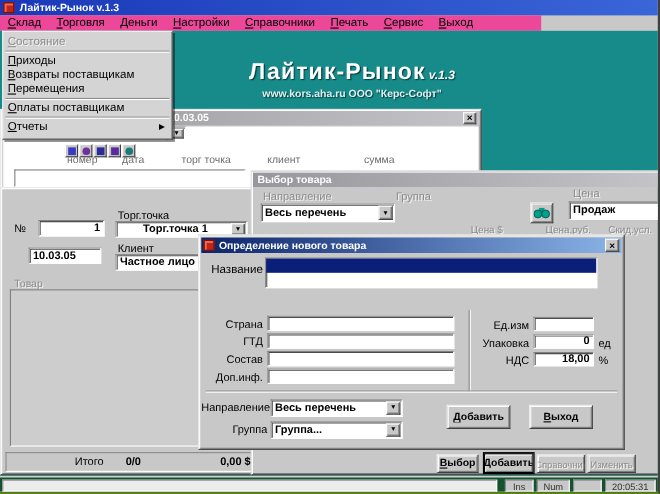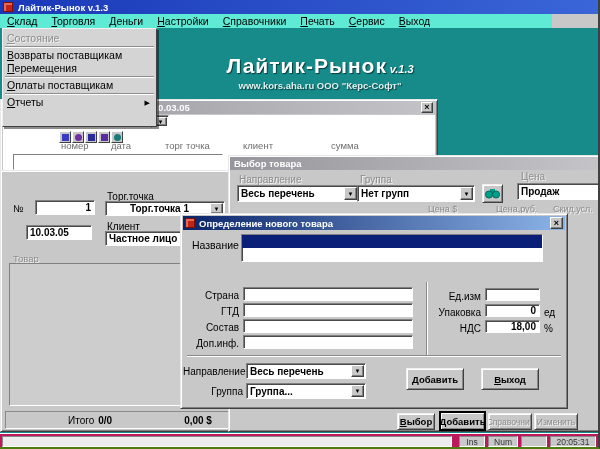--- a/index.html
+++ b/index.html
@@ -49,21 +49,21 @@
 </head>
 <body>
 
 <div id="app">
 
   <div class="abs tb" style="left:0;top:0;width:600px;height:14px;background:linear-gradient(90deg,#1a38b8,#3a66d8);padding-left:2px;">
     <span class="abs" style="left:3px;top:2px;width:10px;height:10px;background:#c22418;border:1px solid #7a0e08;box-shadow:inset 2px 2px 0 #e86a52;"></span>
     <span style="margin-left:16px;">Лайтик-Рынок v.1.3</span>
   </div>
 
-  <div class="abs" style="left:0;top:14px;width:552px;height:14px;background:#5eead4;display:flex;align-items:center;">
+  <div class="abs" style="left:0;top:14px;width:492px;height:14px;background:#ec4899;display:flex;align-items:center;">
     <span class="mb-item ufl">Склад</span>
     <span class="mb-item ufl">Торговля</span>
     <span class="mb-item ufl">Деньги</span>
     <span class="mb-item ufl">Настройки</span>
     <span class="mb-item ufl">Справочники</span>
     <span class="mb-item ufl">Печать</span>
     <span class="mb-item ufl">Сервис</span>
     <span class="mb-item ufl">Выход</span>
   </div>
 
@@ -136,41 +136,37 @@
     <div class="input" style="left:104px;top:60px;width:120px;height:15px;">
       <span class="bold">Частное лицо</span>
       <span class="combo-arrow">▼</span>
     </div>
 
     <span class="lbl abs dis" style="left:12px;top:82px;font-size:9.5px;">Товар</span>
     <div class="abs sunken-flat" style="left:8px;top:92px;width:210px;height:143px;"></div>
 
     <div class="abs" style="left:4px;top:240px;width:274px;height:18px;background:#c8c8c8;border:1px solid;border-color:#8a8a8a #fff #fff #8a8a8a;display:flex;align-items:center;">
       <span style="margin-left:62px;">Итого</span>
-      <span class="bold" style="margin-left:4px;">0/0</span>
+      <span class="bold" style="margin-left:20px;">0/0</span>
       <span class="bold" style="margin-left:72px;">0,00 $</span>
     </div>
   </div>
 
   <div class="abs win" style="left:228px;top:155px;width:372px;height:277px;">
     <div class="tb tb-inactive" style="height:13px;margin:1px;padding-left:4px;">
       <span>Выбор товара</span>
     </div>
 
     <span class="lbl abs dis" style="left:10px;top:18px;">Направление</span>
     <div class="input" style="left:8px;top:29px;width:122px;height:17px;">
       <span class="bold">Весь перечень</span>
       <span class="combo-arrow">▼</span>
     </div>
 
     <span class="lbl abs dis" style="left:131px;top:18px;">Группа</span>
-    <div class="input" style="left:128px;top:29px;width:118px;height:17px;">
-      <span class="bold">Нет групп</span>
-      <span class="combo-arrow">▼</span>
-    </div>
 
     <div class="btn abs" style="left:253px;top:28px;width:21px;height:19px;">
       <svg width="15" height="11" viewBox="0 0 15 11">
         <rect x="5" y="1" width="5" height="4" fill="#00a08a"></rect>
         <circle cx="4" cy="6.5" r="3.6" fill="#00a08a" stroke="#00564a" stroke-width="0.8"></circle>
         <circle cx="11" cy="6.5" r="3.6" fill="#00a08a" stroke="#00564a" stroke-width="0.8"></circle>
       </svg>
     </div>
 
     <span class="lbl abs dis" style="left:292px;top:15px;">Цена</span>
@@ -194,20 +190,21 @@
     <div class="btn abs" style="left:305px;top:257px;width:44px;height:17px;font-size:8.5px;">
       <span class="dis" style="display:block;">Изменить</span>
     </div>
   </div>
 
   <div class="abs" style="left:2px;top:28px;width:155px;height:99px;background:#d4d4d4;
               border:1px solid;border-color:#f0f0f0 #404040 #404040 #f0f0f0;
               box-shadow:2px 2px 0 rgba(0,0,0,0.45);padding-top:3px;">
     <div class="menu-item ufl dis">Состояние</div>
     <div class="menu-sep"></div>
+    <div class="menu-item ufl">Приходы</div>
     <div class="menu-item ufl">Возвраты поставщикам</div>
     <div class="menu-item ufl">Перемещения</div>
     <div class="menu-sep"></div>
     <div class="menu-item ufl">Оплаты поставщикам</div>
     <div class="menu-sep"></div>
     <div class="menu-item ufl">
       <span>Отчеты</span>
       <span style="position:absolute;right:6px;top:0;font-size:7px;">▶</span>
     </div>
   </div>
@@ -270,21 +267,21 @@
     </div>
 
     <div class="btn abs" style="left:225px;top:154px;width:58px;height:22px;">
       <span class="ufl bold" style="display:block;">Добавить</span>
     </div>
     <div class="btn abs" style="left:300px;top:154px;width:58px;height:22px;">
       <span class="ufl bold" style="display:block;">Выход</span>
     </div>
   </div>
 
-  <div class="abs" style="left:0;top:433px;width:600px;height:14px;background:#be185d;border-top:1px solid #fff;">
+  <div class="abs" style="left:0;top:433px;width:600px;height:14px;background:#14532d;border-top:1px solid #fff;">
     <div class="statuspanel" style="left:2px;width:450px;background:#ececec;"></div>
     <div class="statuspanel" style="left:459px;width:26px;">
       <span>Ins</span>
     </div>
     <div class="statuspanel" style="left:488px;width:30px;">
       <span>Num</span>
     </div>
     <div class="statuspanel" style="left:521px;width:26px;"></div>
     <div class="statuspanel" style="left:550px;width:46px;">
       <span>20:05:31</span>

